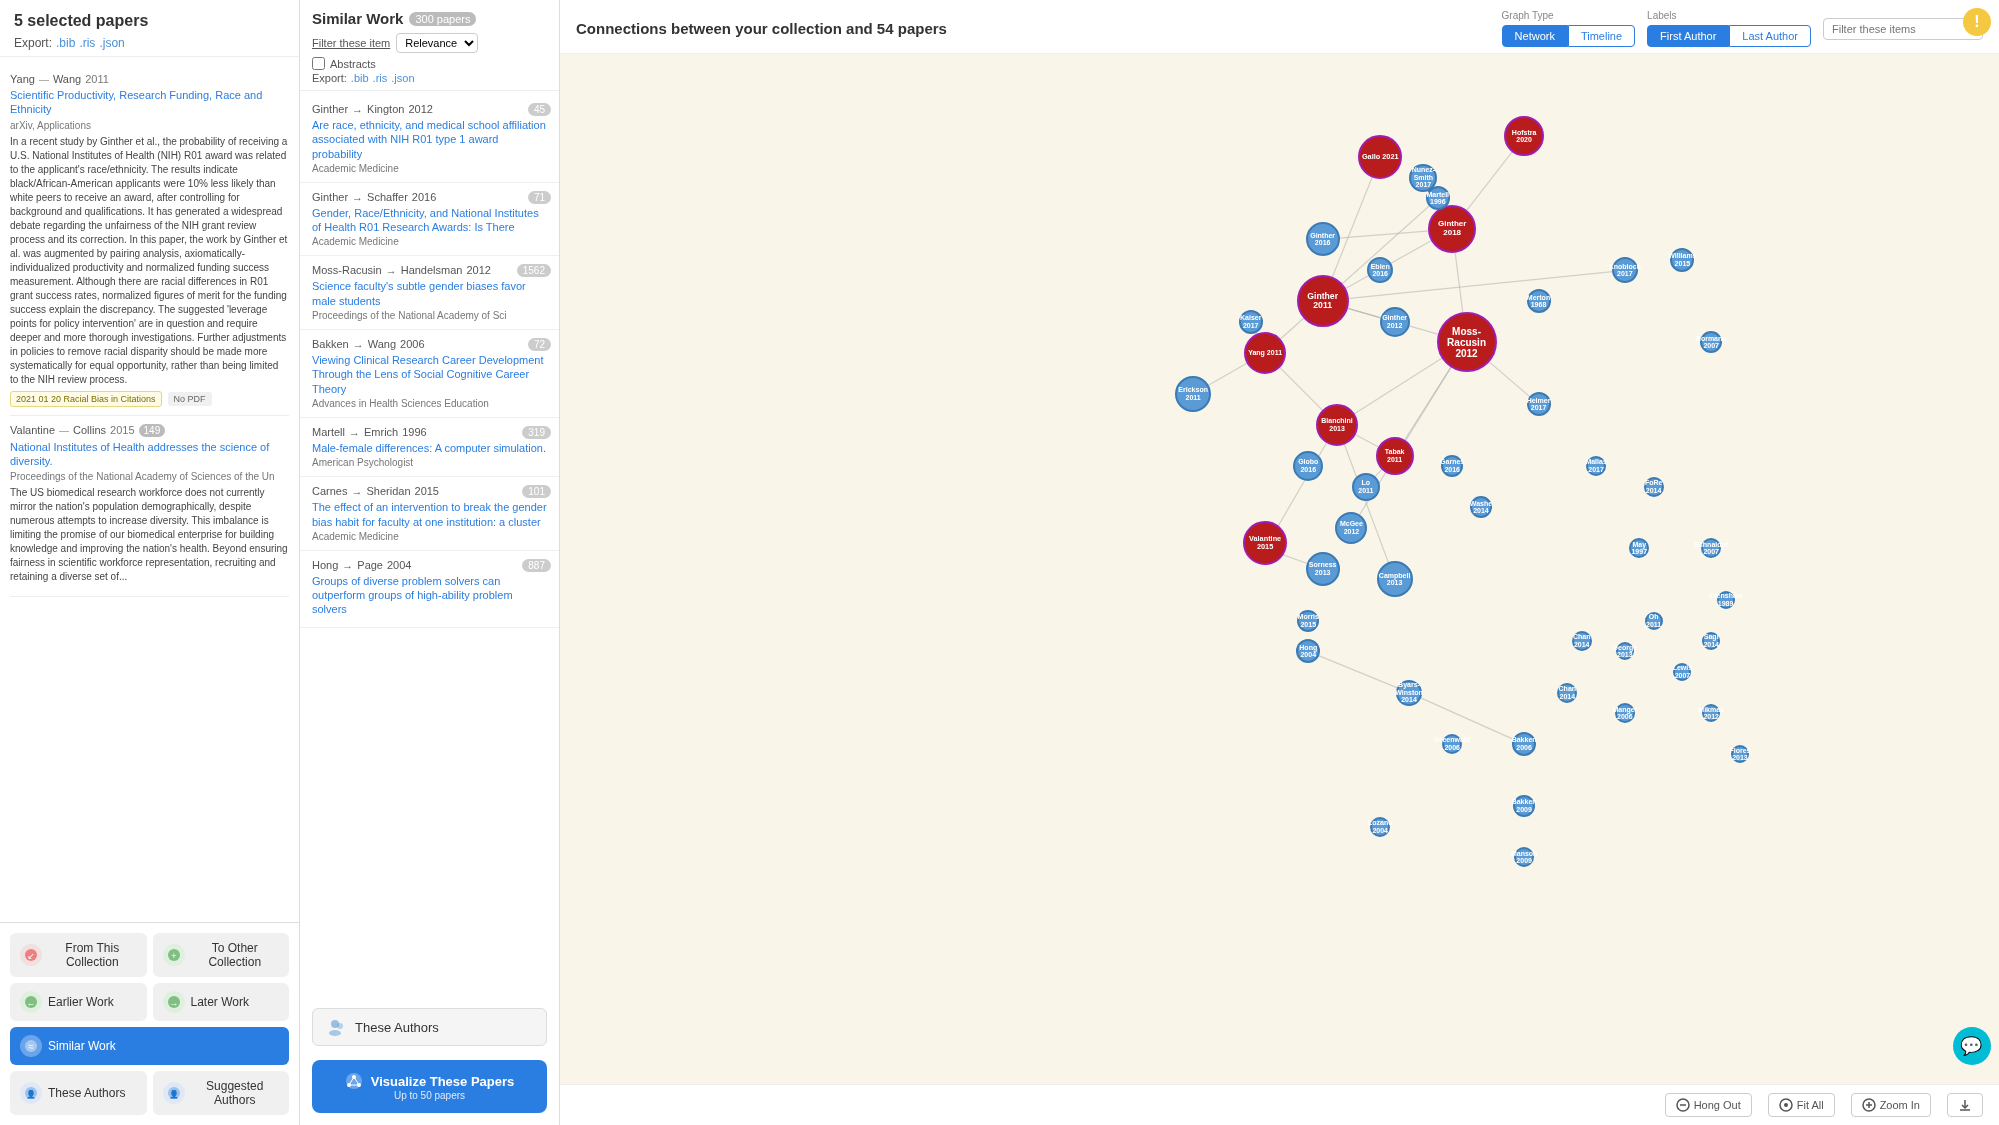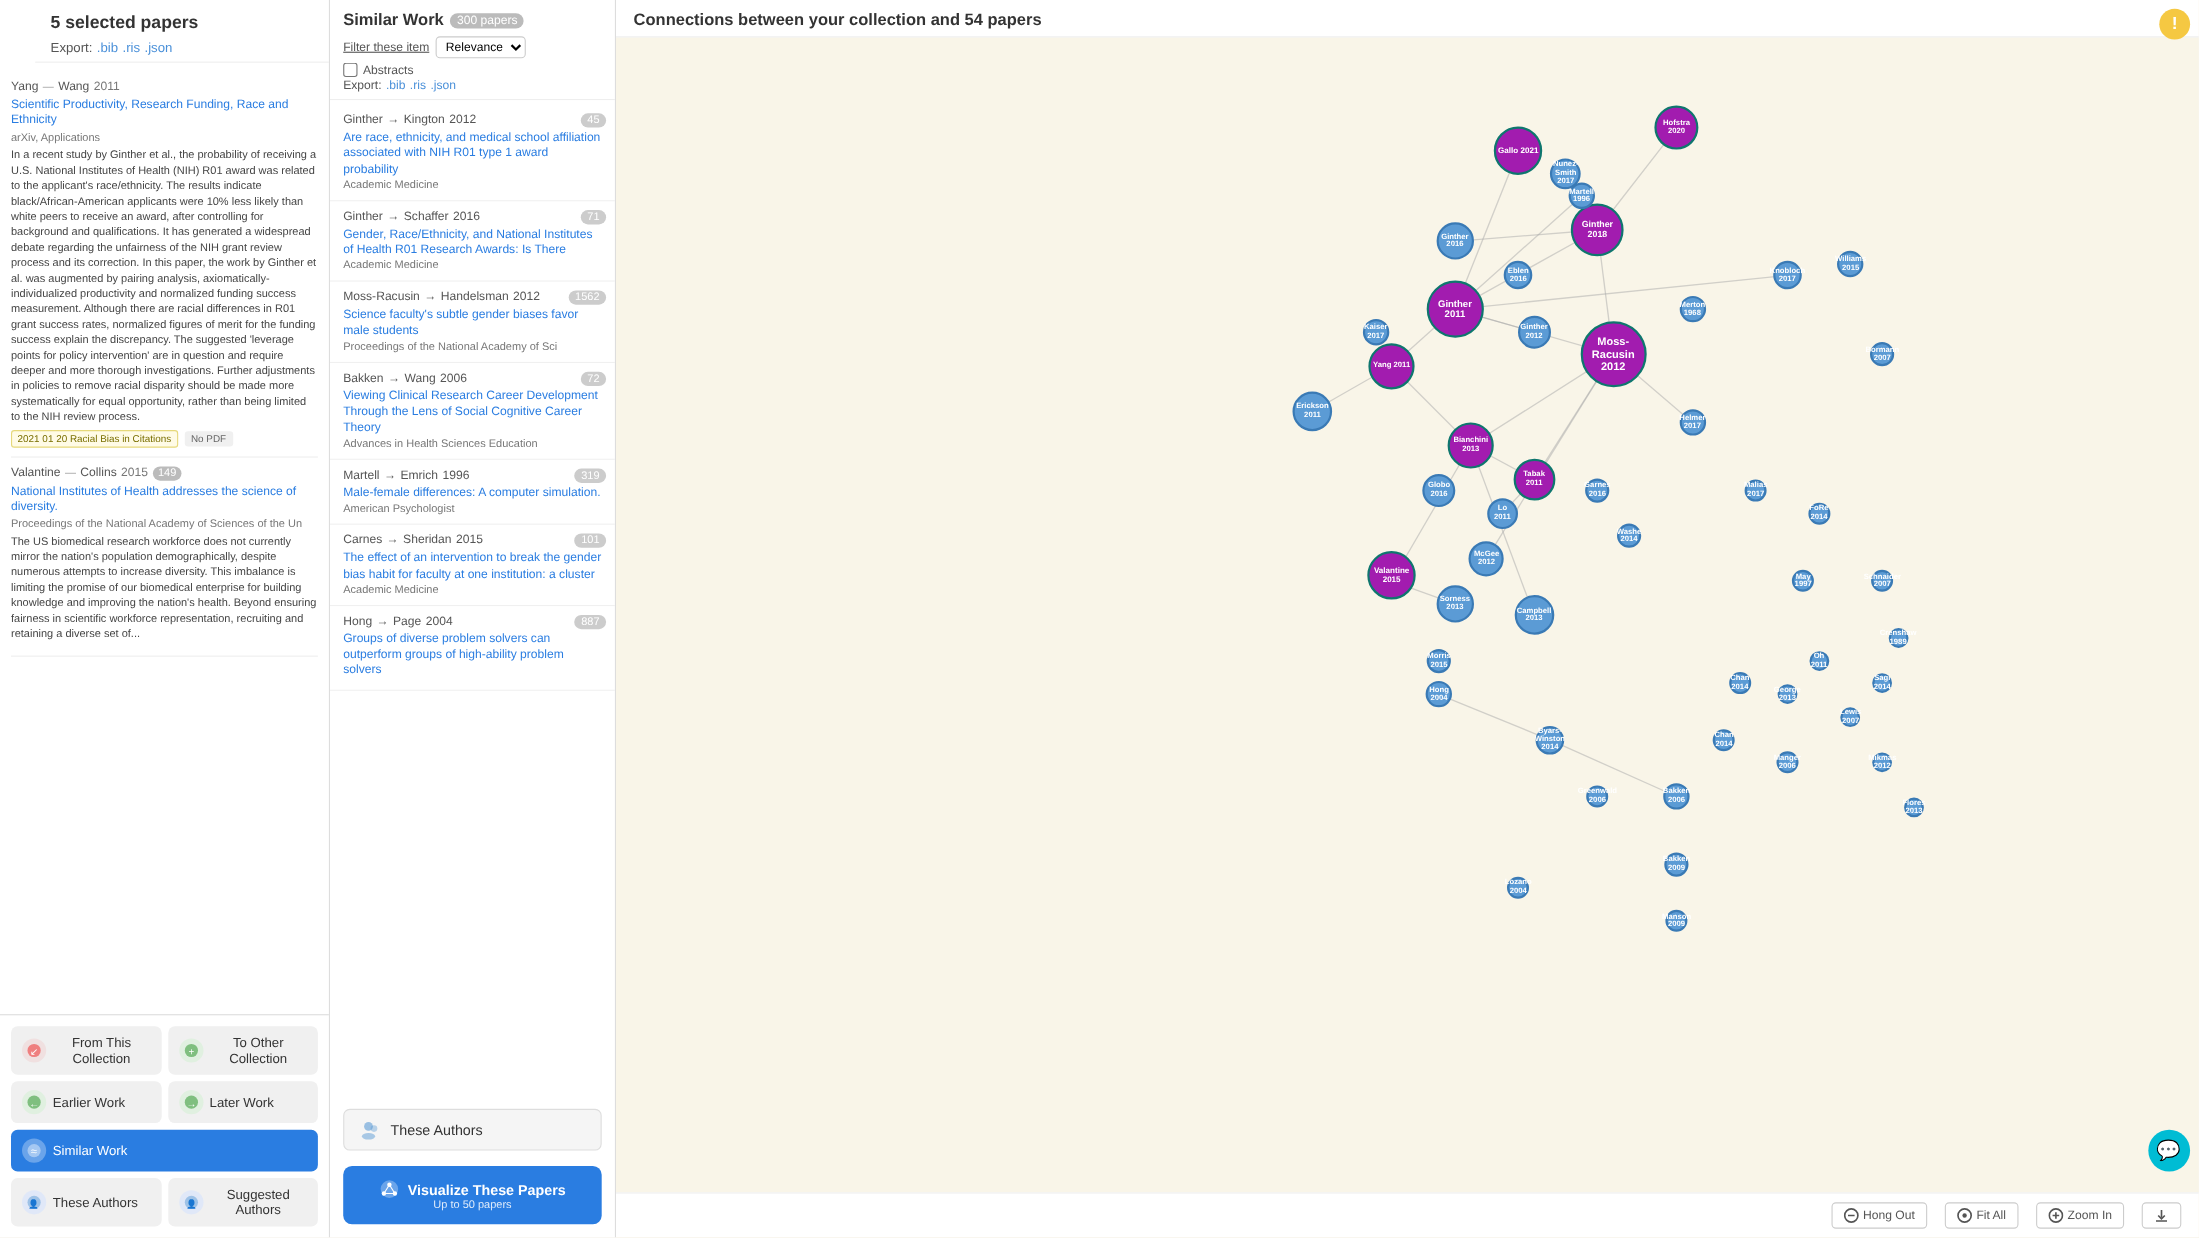--- a/index.html
+++ b/index.html
@@ -11,21 +11,20 @@
       min-width: 300px;
       background: #fff;
       border-right: 1px solid #ddd;
       display: flex;
       flex-direction: column;
       height: 100%;
     }
     .left-header {
       padding: 12px 14px 6px 14px;
       border-bottom: 1px solid #eee;
-      margin-left: 32px;
     }
     .left-header h2 { font-size: 16px; font-weight: bold; color: #333; margin-bottom: 6px; }
     .export-bar { display: flex; align-items: center; gap: 4px; font-size: 12px; color: #555; }
     .export-bar a { color: #4a90d9; text-decoration: none; font-size: 12px; }
     .papers-list {
       flex: 1;
       overflow-y: auto;
       padding: 8px 10px;
     }
     .paper-card {
@@ -160,21 +159,21 @@
 
     
     .graph-node {
       position: absolute;
       border-radius: 50%;
       display: flex; align-items: center; justify-content: center;
       font-size: 9px; font-weight: bold; color: #fff;
       text-align: center; line-height: 1.1;
       cursor: pointer;
     }
-    .node-green { background: #a21caf; border: 2px solid #0f766e; }
+    .node-green { background: #b91c1c; border: 2px solid #a21caf; }
     .node-blue { background: #5b9bd5; border: 2px solid #3a7ab5; }
 
     
     .graph-svg {
       position: absolute;
       top: 0; left: 0;
       width: 100%; height: 100%;
       pointer-events: none;
     }
 
@@ -472,20 +471,37 @@
       </svg>
       <span>Visualize These Papers</span>
     </div>
     <small>Up to 50 papers</small>
   </div>
 </div>
 
 <div class="right-panel">
   <div class="graph-header">
     <span class="graph-title">Connections between your collection and 54 papers</span>
+    <div class="graph-controls">
+      <div class="control-group">
+        <span class="control-label">Graph Type</span>
+        <div class="btn-group">
+          <button class="btn-toggle active">Network</button>
+          <button class="btn-toggle">Timeline</button>
+        </div>
+      </div>
+      <div class="control-group">
+        <span class="control-label">Labels</span>
+        <div class="btn-group">
+          <button class="btn-toggle active">First Author</button>
+          <button class="btn-toggle">Last Author</button>
+        </div>
+      </div>
+      <input class="filter-input" type="text" placeholder="Filter these items" style="">
+    </div>
     <div class="notif-circle">!</div>
   </div>
 
   <div class="graph-area" id="graph-area">
 
     <svg class="graph-svg" id="graph-svg">
         <line x1="762.6700000000001" y1="247.2" x2="906.57" y2="288.40000000000003" stroke="#aaa" stroke-width="1.2" opacity="0.5"></line>
         <line x1="762.6700000000001" y1="247.2" x2="705.11" y2="298.7" stroke="#aaa" stroke-width="1.2" opacity="0.5"></line>
         <line x1="762.6700000000001" y1="247.2" x2="892.18" y2="175.10000000000002" stroke="#aaa" stroke-width="1.2" opacity="0.5"></line>
         <line x1="762.6700000000001" y1="247.2" x2="820.2299999999999" y2="103" stroke="#aaa" stroke-width="1.2" opacity="0.5"></line>

